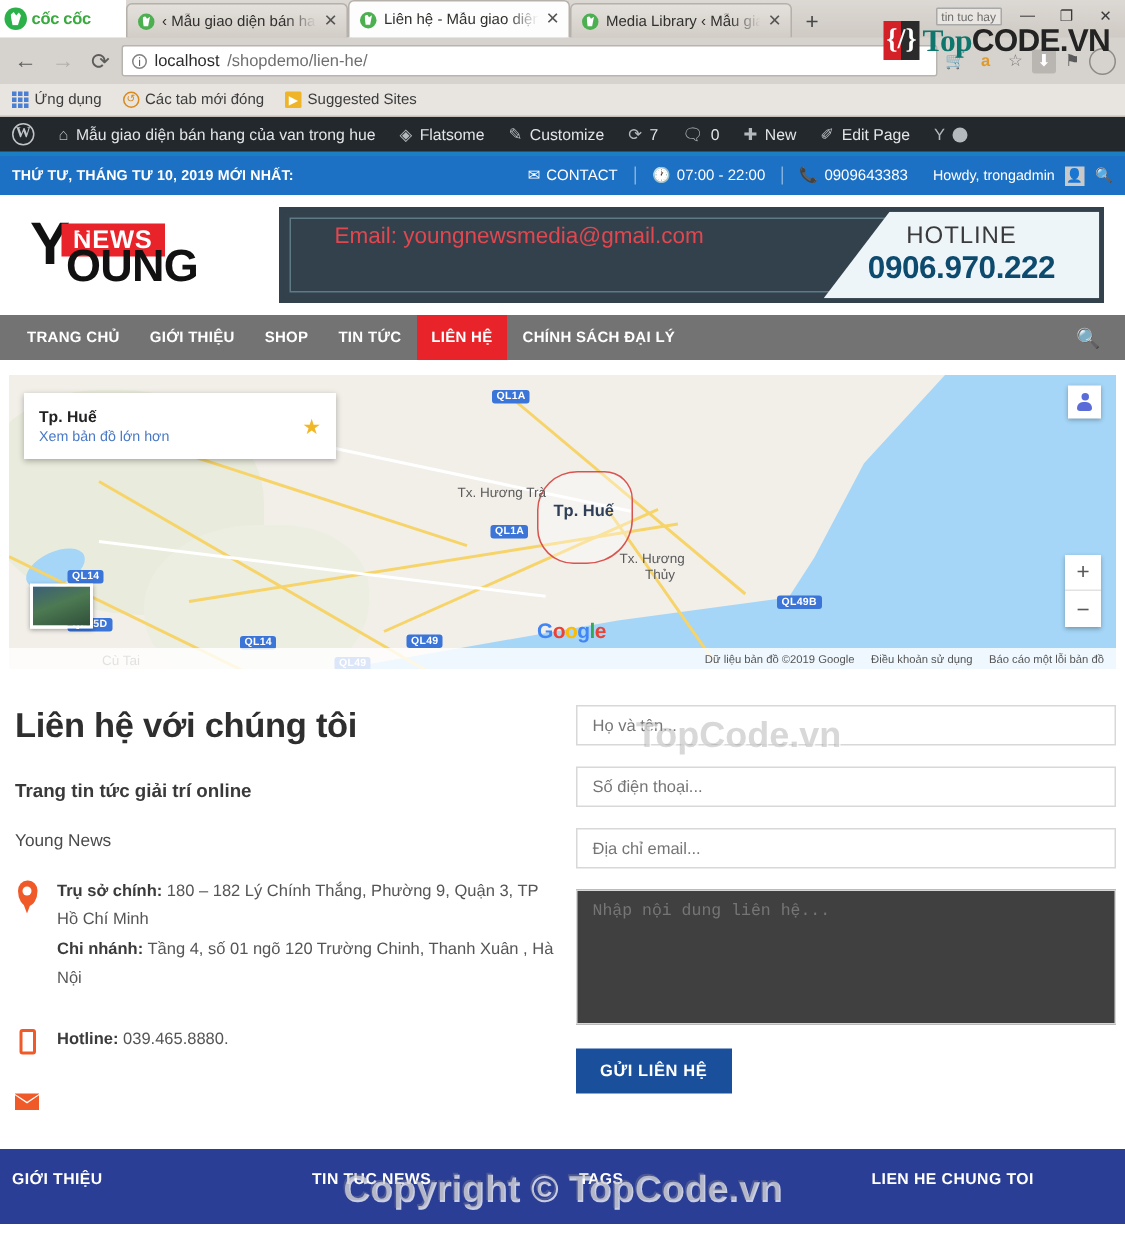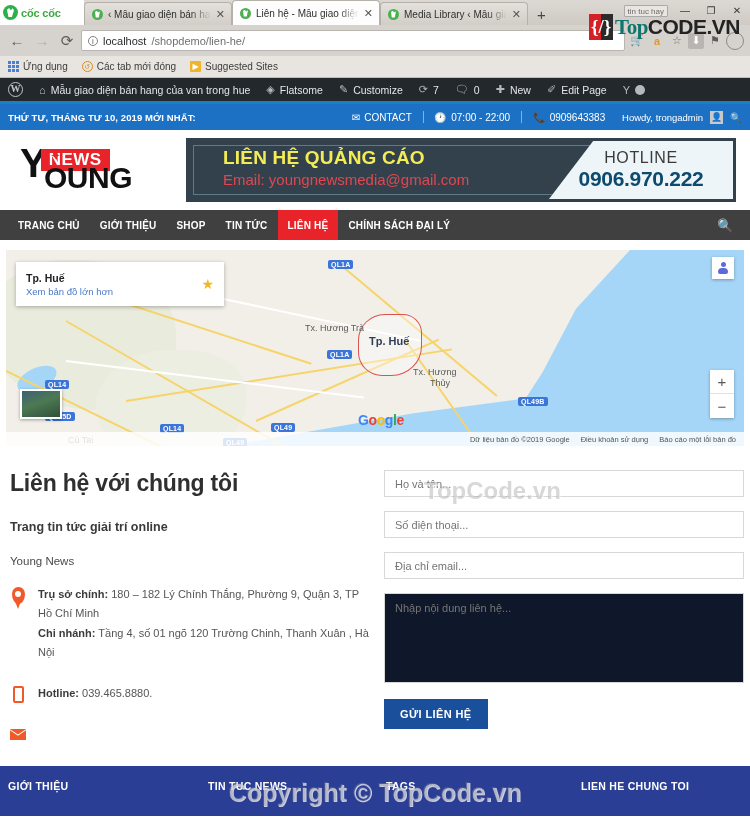--- a/index.html
+++ b/index.html
@@ -186,21 +186,21 @@
   .banner-right {
     width: 184px; background: #eef5f9; clip-path: polygon(24% 0, 100% 0, 100% 100%, 0 100%);
     display: flex; flex-direction: column; align-items: center; justify-content: center;
     position: relative; z-index: 3;
   }
   .banner-hot { color: #3a3a3a; font-size: 16px; letter-spacing: .6px; }
   .banner-num { color: #0c4a6e; font-size: 21px; font-weight: bold; letter-spacing: -.3px; }
 
   
   .nav {
-    height: 30px; background: #404040; display: flex; align-items: stretch;
+    height: 30px; background: #737373; display: flex; align-items: stretch;
     padding: 0 8px; position: relative;
   }
   .nav a {
     display: flex; align-items: center; padding: 0 10px; color: #fff;
     font-size: 10px; font-weight: bold; letter-spacing: .2px; text-decoration: none;
   }
   .nav a.active { background: #e8232a; }
   .nav-search { margin-left: auto; display: flex; align-items: center; padding-right: 8px;
     color: #fff; font-size: 13px; }
 
@@ -309,22 +309,22 @@
   .info-txt { font-size: 11px; color: #555; line-height: 1.75; }
   .info-txt b { color: #3b3b3b; }
 
   .field {
     width: 100%; height: 27px; border: 1px solid #d8d8d8; background: #fff;
     font-size: 11px; color: #8b8b8b; font-family: "Liberation Sans", sans-serif;
     padding: 0 10px; display: block; outline: none;
   }
   .field + .field { margin-top: 14px; }
   .ta {
-    width: 100%; height: 90px; border: 1px solid #d8d8d8; background: #0f172a;
-    font-size: 11px; color: #8b8b8b; font-family: Liberation Sans, sans-serif;
+    width: 100%; height: 90px; border: 1px solid #d8d8d8; background: #404040;
+    font-size: 11px; color: #8b8b8b; font-family: Liberation Mono, monospace;
     padding: 8px 10px; margin-top: 14px; outline: none; resize: none; display: block;
   }
   .submit {
     margin-top: 16px; background: #1a4f9c; color: #fff; border: none;
     font-size: 11px; font-weight: bold; letter-spacing: .4px;
     padding: 9px 16px; font-family: "Liberation Sans", sans-serif; cursor: pointer;
   }
 
   
   .wm-big {
@@ -499,21 +499,20 @@
     <div class="logo-top">
       <span class="logo-y">Y</span>
       <span class="logo-news">NEWS</span>
     </div>
     <div class="logo-oung">OUNG</div>
   </div>
 
   <div class="banner">
     <div class="banner-inner"></div>
     <div class="banner-left">
-      <div class="banner-title">LIÊN HỆ QUẢNG CÁO</div>
       <div class="banner-email">Email: youngnewsmedia@gmail.com</div>
     </div>
     <div class="banner-right">
       <div class="banner-hot">HOTLINE</div>
       <div class="banner-num">0906.970.222</div>
     </div>
   </div>
 </div>
 
 <nav class="nav">

